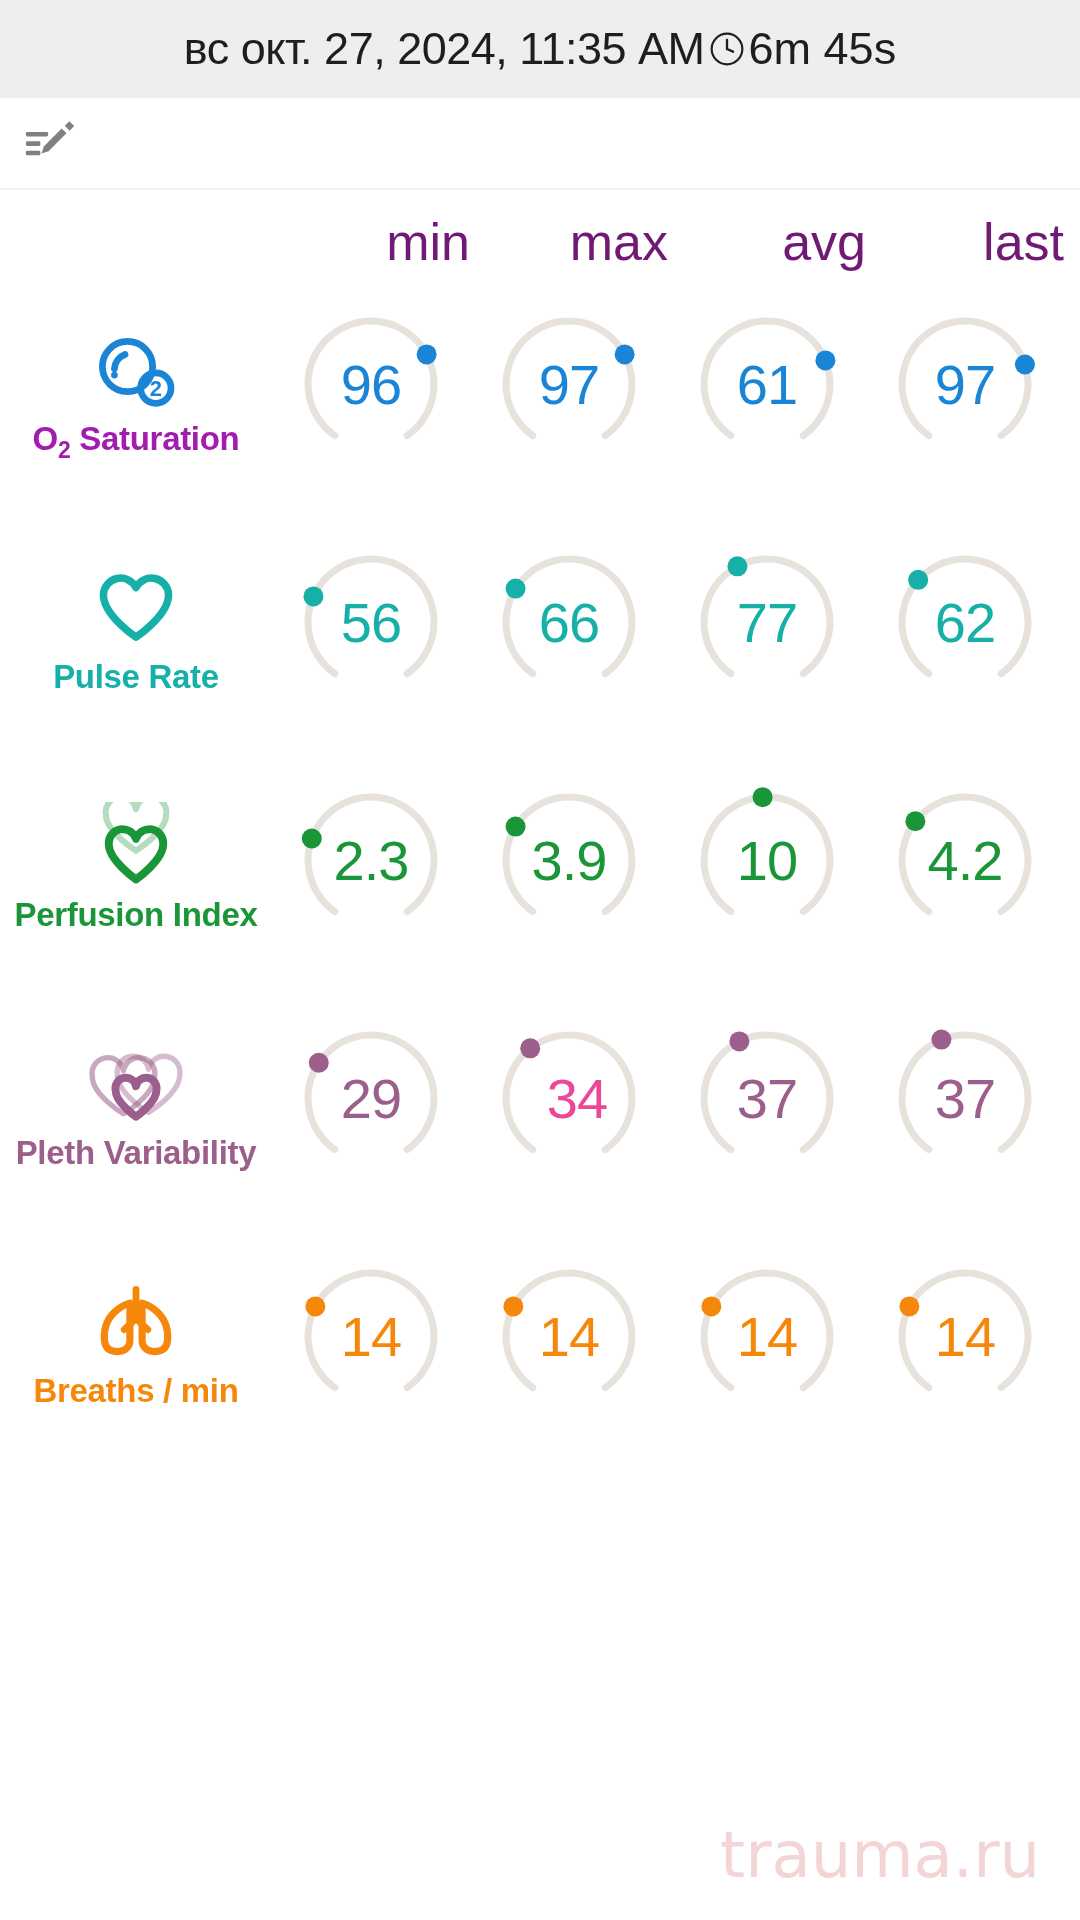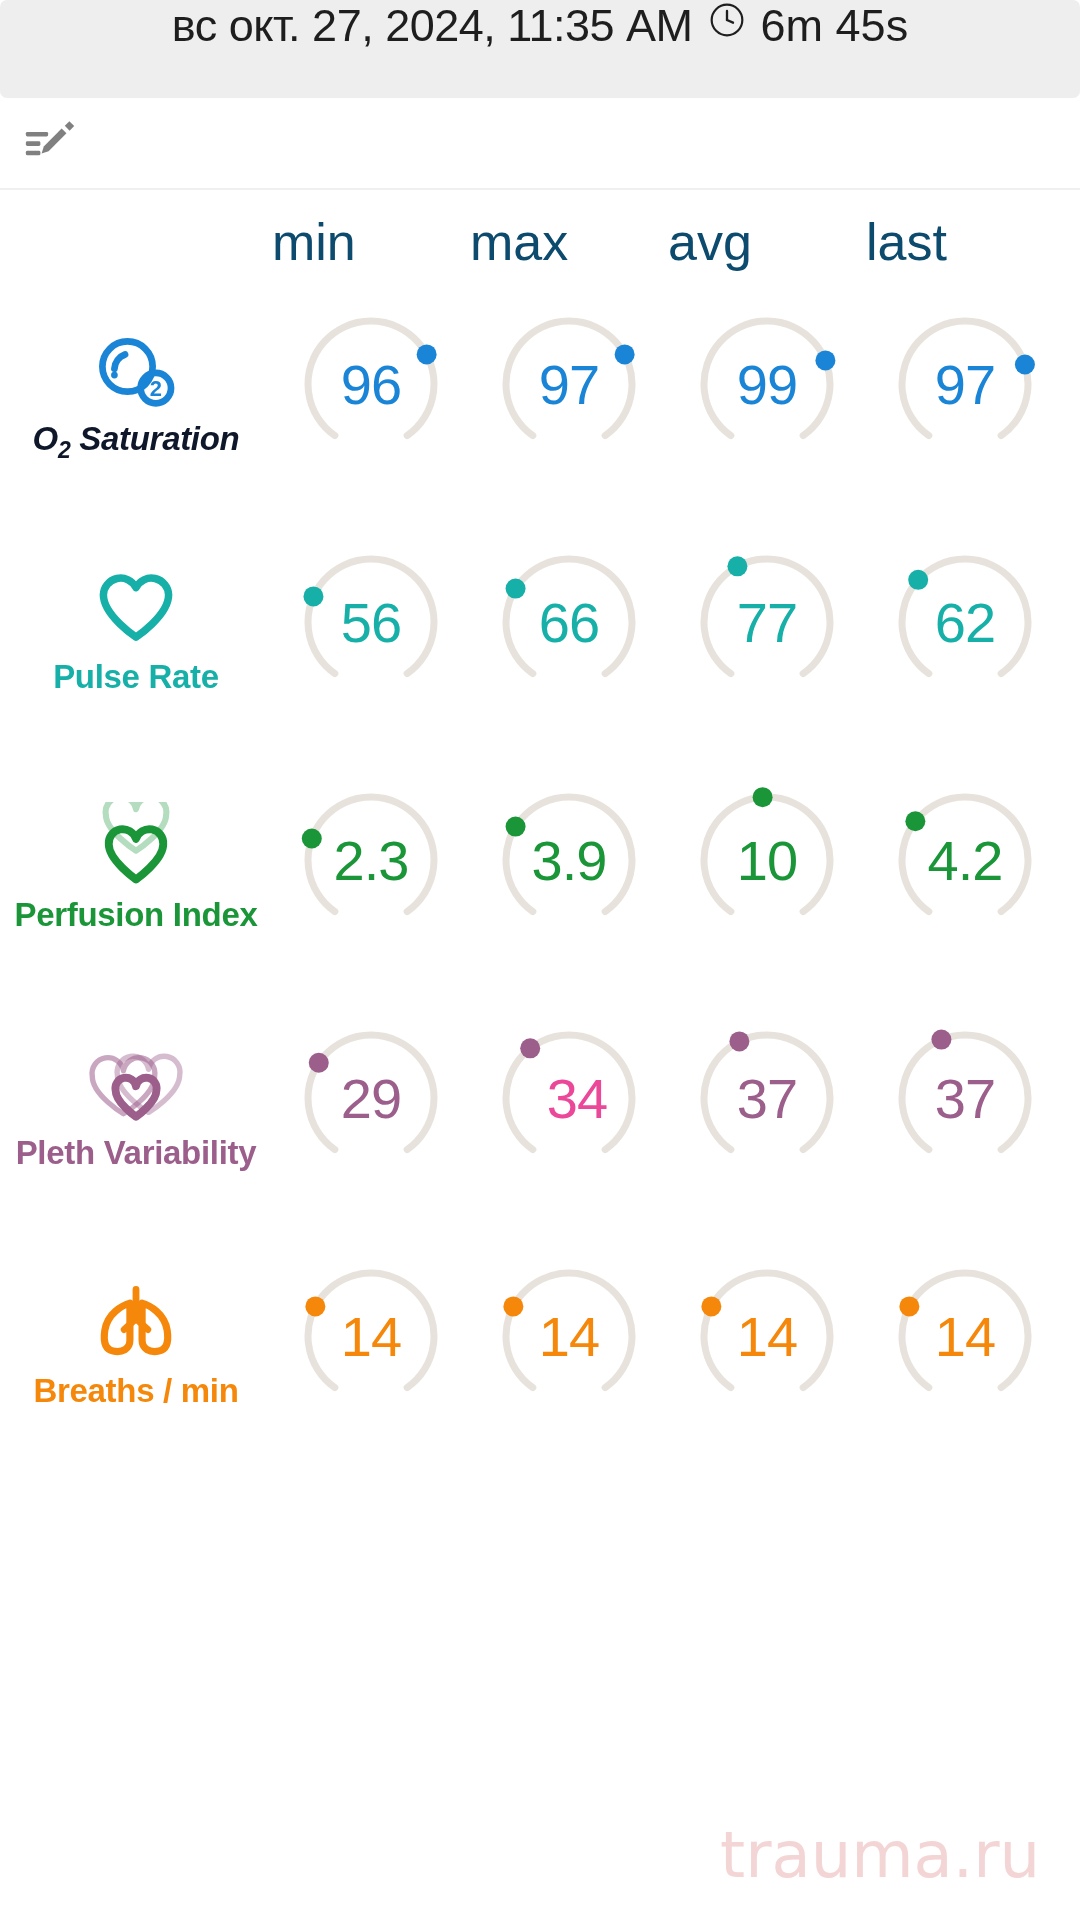--- a/index.html
+++ b/index.html
@@ -8,23 +8,22 @@
     background: #ffffff;
     font-family: "Liberation Sans", sans-serif;
     overflow: hidden;
   }
   #app { position: relative; width: 1080px; height: 1920px; background:#fff; }
 
   
   .header {
     height: 98px; width: 100%;
     background: #eeeeee;
-    display: flex; align-items: flex-start; justify-content: center;
-    gap: 14px;
-    border-radius: 7px;
+    display: flex; align-items: center; justify-content: center;
+    gap: 2px;
   }
   .header-date {
     font-size: 45px; color: #1e1e1e; letter-spacing: -0.5px;
     white-space: nowrap;
   }
   .clock-icon { display:flex; align-items:center; justify-content:center; }
   .header-duration {
     font-size: 45px; color: #1e1e1e; white-space: nowrap;
   }
 
@@ -37,22 +36,22 @@
   }
   .edit-icon { width: 58px; height: 58px; display:flex; align-items:center; justify-content:center; }
 
   
   .col-head-row {
     display: flex;
     position: absolute; top: 212px; left: 0; width: 1080px;
     padding-left: 272px;
   }
   .col-head {
-    width: 198px; text-align: left;
-    font-size: 52px; color: #0c4a6e; font-weight: 400;
+    width: 198px; text-align: right;
+    font-size: 52px; color: #701a75; font-weight: 400;
   }
 
   
   .rows { position: absolute; top: 300px; left: 0; width: 1080px; }
   .metric-row {
     position: relative;
     height: 238px;
     display: flex; align-items: flex-start;
   }
   .metric-label-cell {
@@ -131,21 +130,21 @@
         <div class="metric-label-cell">
           <span class="metric-icon">
             <svg width="92" height="86" viewBox="0 0 26 24">
               <circle cx="10.6" cy="11.3" r="7.1" fill="none" stroke="#1a85d6" stroke-width="1.9" stroke-linecap="round" stroke-linejoin="round"></circle>
               <path d="M6.9 11.9 a4.6 4.6 0 0 1 3.0 -4.0" fill="none" stroke="#1a85d6" stroke-width="1.9" stroke-linecap="round" stroke-linejoin="round"></path>
               <circle cx="6.9" cy="13.7" r="0.95" fill="#1a85d6"></circle>
               <circle cx="18.6" cy="17.4" r="4.3" fill="none" stroke="#1a85d6" stroke-width="1.9" stroke-linecap="round" stroke-linejoin="round"></circle>
               <text x="18.6" y="19.5" font-size="6.2" font-family="Liberation Sans, sans-serif" font-weight="bold" fill="#1a85d6" text-anchor="middle">2</text>
             </svg>
           </span>
-          <span class="metric-name" style="color: #0f172a; font-style: italic;">O<sub>2</sub> Saturation</span>
+          <span class="metric-name" style="color: #a21caf;">O<sub>2</sub> Saturation</span>
         </div>
         <div class="gauges">
           <div class="gauge">
             <svg width="198" height="168" viewBox="0 0 198 168">
               <path d="M 62.86 135.61 A 63 63 0 1 1 135.14 135.61" fill="none" stroke="#e7e3dc" stroke-width="7" stroke-linecap="round"></path>
               <circle cx="154.63" cy="54.42" r="10" fill="#1a85d6"></circle>
             </svg>
             <span class="gauge-value" style="color: rgb(26, 133, 214);">96</span>
           </div>
           <div class="gauge">
@@ -153,21 +152,21 @@
               <path d="M 62.86 135.61 A 63 63 0 1 1 135.14 135.61" fill="none" stroke="#e7e3dc" stroke-width="7" stroke-linecap="round"></path>
               <circle cx="154.63" cy="54.42" r="10" fill="#1a85d6"></circle>
             </svg>
             <span class="gauge-value" style="color: rgb(26, 133, 214);">97</span>
           </div>
           <div class="gauge">
             <svg width="198" height="168" viewBox="0 0 198 168">
               <path d="M 62.86 135.61 A 63 63 0 1 1 135.14 135.61" fill="none" stroke="#e7e3dc" stroke-width="7" stroke-linecap="round"></path>
               <circle cx="157.41" cy="60.40" r="10" fill="#1a85d6"></circle>
             </svg>
-            <span class="gauge-value" style="color: rgb(26, 133, 214);">99</span>
+            <span class="gauge-value" style="color: rgb(26, 133, 214);">61</span>
           </div>
           <div class="gauge">
             <svg width="198" height="168" viewBox="0 0 198 168">
               <path d="M 62.86 135.61 A 63 63 0 1 1 135.14 135.61" fill="none" stroke="#e7e3dc" stroke-width="7" stroke-linecap="round"></path>
               <circle cx="158.92" cy="64.53" r="10" fill="#1a85d6"></circle>
             </svg>
             <span class="gauge-value" style="color: rgb(26, 133, 214);">97</span>
           </div>
         </div>
       </div>

